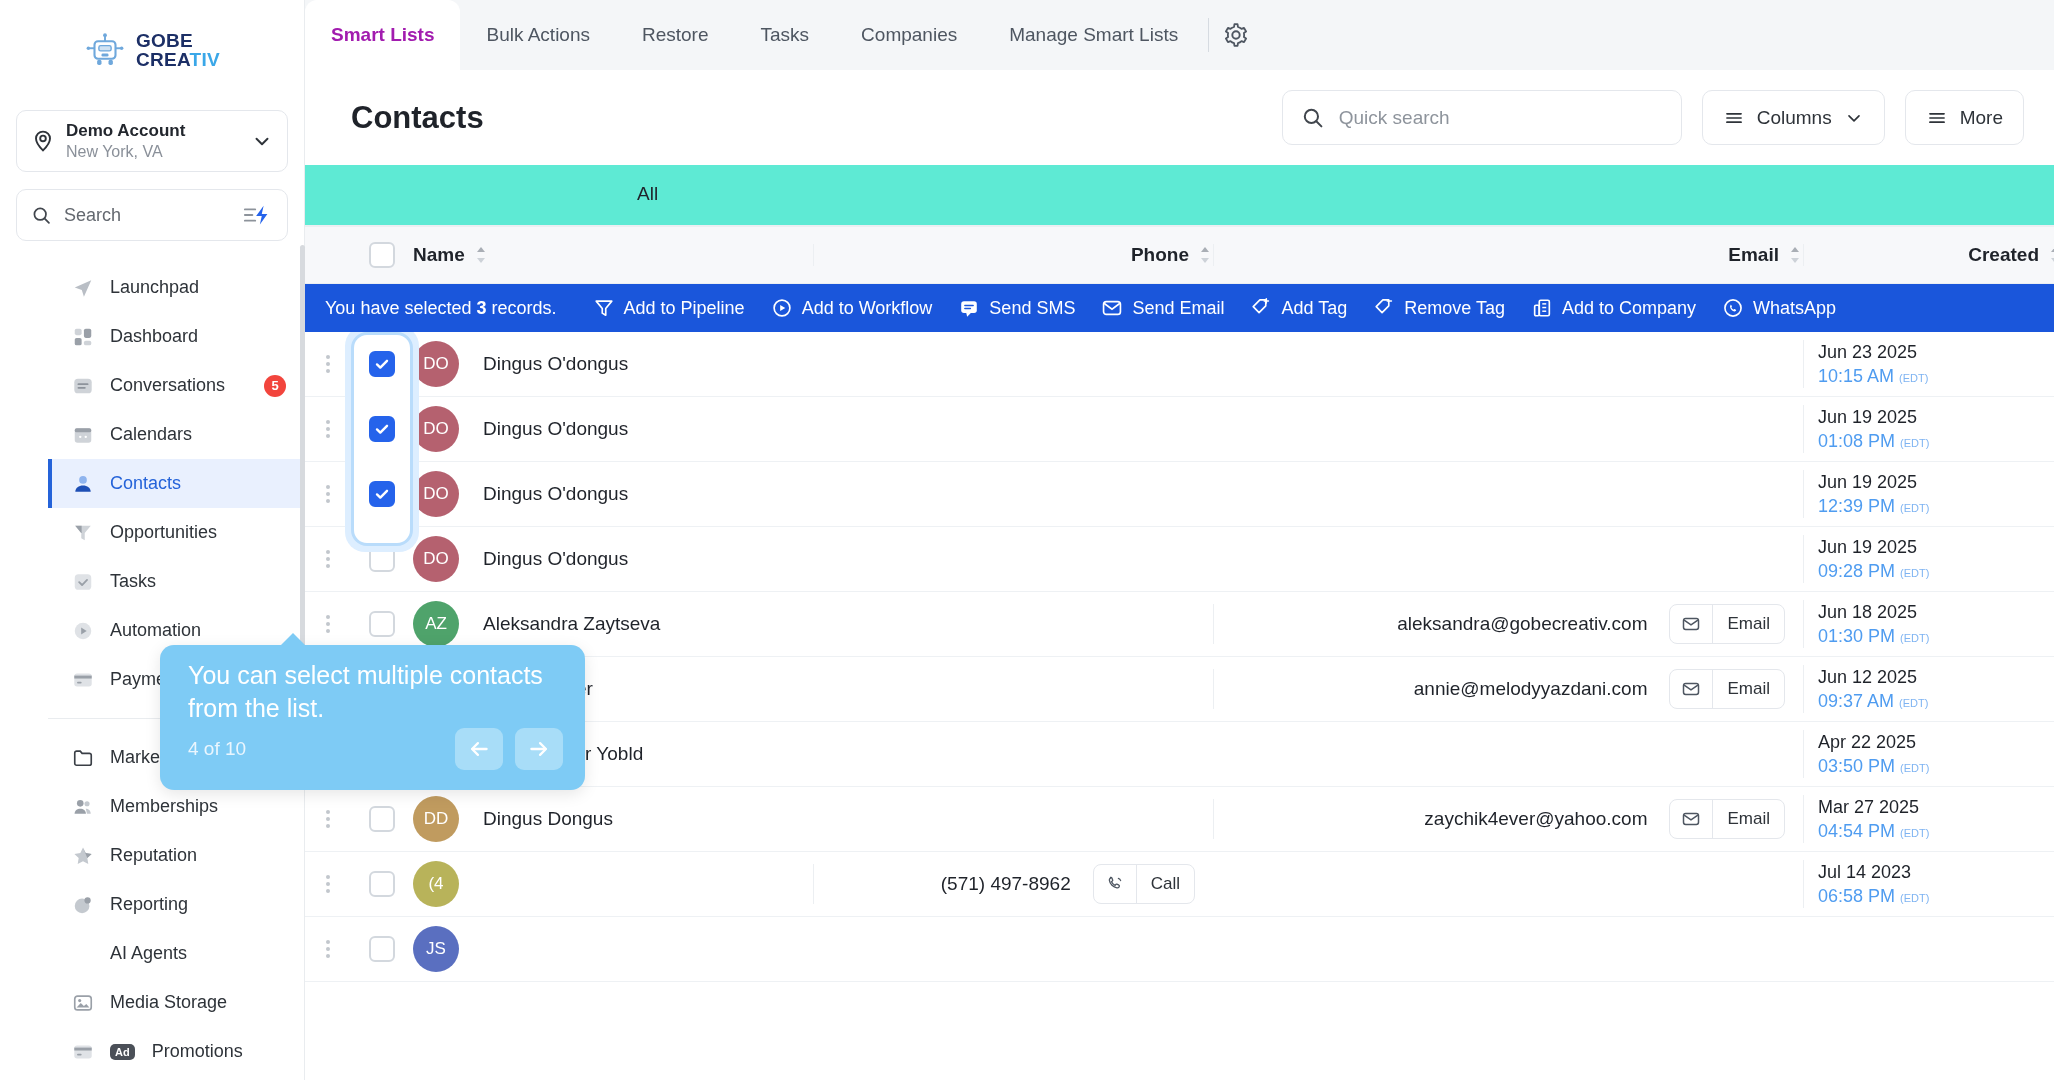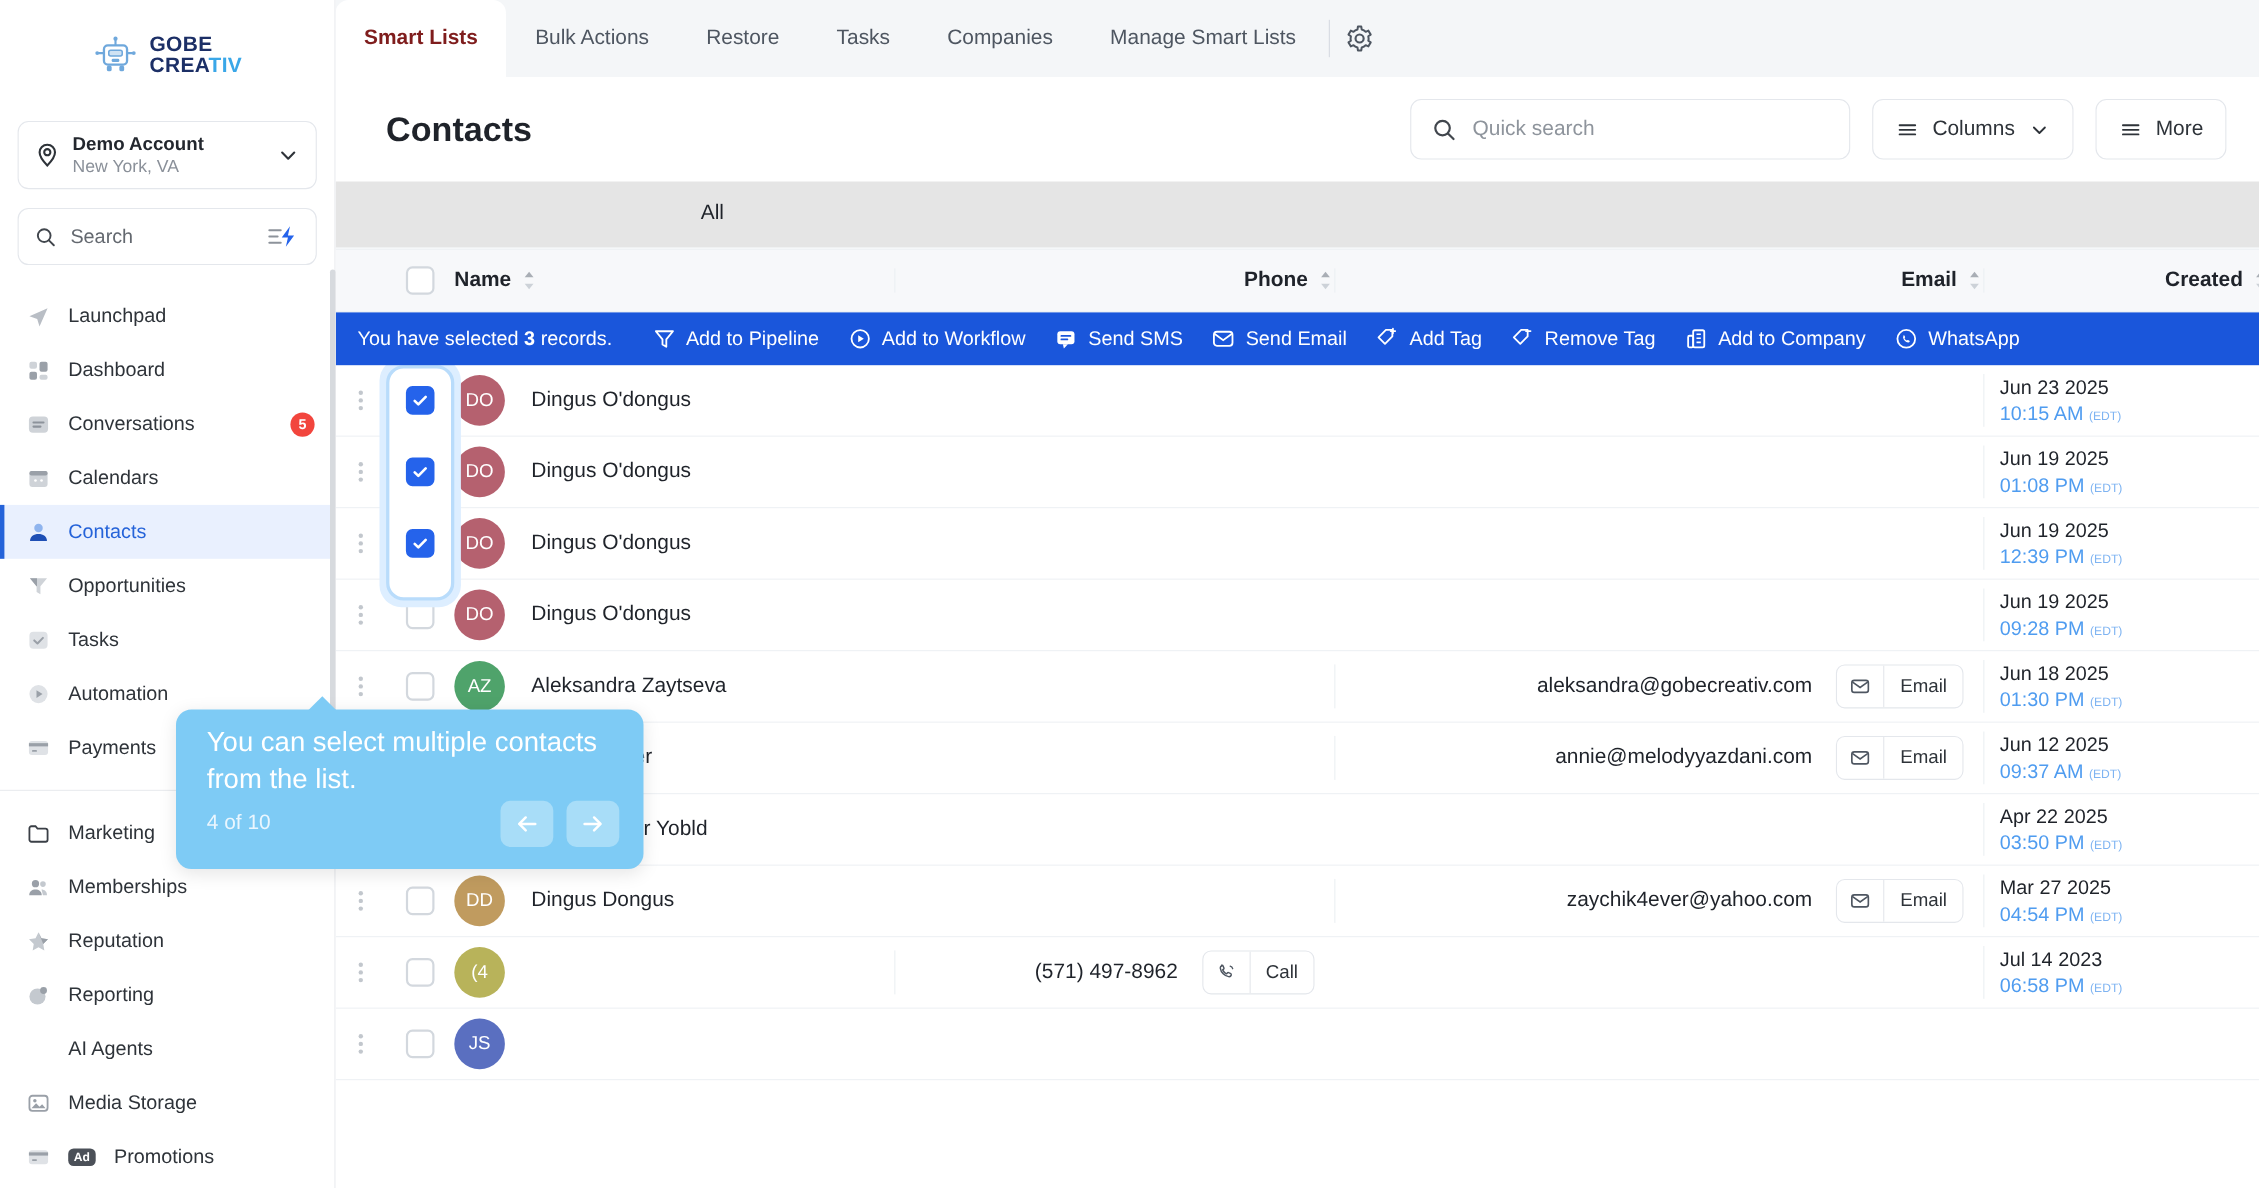--- a/index.html
+++ b/index.html
@@ -42,21 +42,21 @@
   .acct-loc  { font-size: 16px; color: #8a9099; line-height: 1.25;}
 
   .searchbox {
     margin: 17px 16px 0 16px; height: 52px;
     border: 1px solid #e4e7ec; border-radius: 10px;
     display: flex; align-items: center; padding: 0 14px; gap: 12px;
     background: #fff;
   }
   .searchbox .ph { flex: 1; font-size: 18px; color: #63686f; }
 
-  .nav { margin-top: 22px; flex: 1; overflow: hidden; position: relative; }
+  .nav { margin-top: 22px; flex: 1; overflow: hidden; position: relative; padding-left: 48px; }
   .nav-item {
     height: 49px; display: flex; align-items: center; gap: 15px;
     padding: 0 18px 0 22px; font-size: 18px; color: #2e3339;
     position: relative;
   }
   .nav-item .lbl { flex: 1; }
   .nav-item.active { background: #e9f0fe; color: #1f5fe0; font-weight: 400; }
   .nav-item.active .lbl { color: #2563d9; }
   .nav-item.active::before{
     content:""; position:absolute; left:0; top:0; bottom:0; width:4px; background:#2563d9;
@@ -83,21 +83,21 @@
   .topbar {
     height: 70px; background: #f4f6f8; display: flex; align-items: flex-end;
     padding-left: 0; flex-shrink: 0; position: relative;
   }
   .tabs { display: flex; align-items: flex-end; height: 70px; }
   .tab {
     height: 70px; display: flex; align-items: center; padding: 0 26px;
     font-size: 19px; color: #4e5661; white-space: nowrap;
   }
   .tab.active {
-    background: #fff; color: #7f1d1d; font-weight: 700;
+    background: #fff; color: #a21caf; font-weight: 700;
     border-top-left-radius: 12px; border-top-right-radius: 12px; text-align: center;
   }
   .tab-divider { width:1px; height: 34px; background:#d6dbe1; margin: 0 4px 18px 4px; }
   .gear-btn { width: 46px; height: 46px; display:flex;align-items:center;justify-content:center; margin-bottom: 12px;}
 
   .page-head {
     height: 95px; display: flex; align-items: center; padding: 0 30px 0 46px;
     gap: 20px; flex-shrink: 0; background:#fff;
   }
   .page-title { font-size: 31px; font-weight: 700; color: #1f232a; flex: 1; }
@@ -105,21 +105,21 @@
     width: 400px; height: 55px; border: 1px solid #e4e7ec; border-radius: 10px;
     display: flex; align-items: center; gap: 14px; padding: 0 18px; background:#fff;
   }
   .quick-search .ph { font-size: 19px; color: #8e949c; }
   .hbtn {
     height: 55px; border: 1px solid #e4e7ec; border-radius: 10px;
     display: flex; align-items: center; gap: 12px; padding: 0 20px;
     font-size: 19px; color: #2e3339; background:#fff; white-space:nowrap;
   }
 
-  .subtabs { height: 60px; display: flex; align-items: stretch; padding-left: 310px; background: #e5e5e5; flex-shrink:0;}
+  .subtabs { height: 60px; display: flex; align-items: stretch; padding-left: 310px; background: #5eead4; flex-shrink:0;}
   .subtab {
     display:flex;align-items:center;padding:0 22px;font-size:19px;color:#1f232a;font-weight:400;
     border-bottom: 3px solid transparent;
   }
   .subtab.active { font-weight: 400; color:#1f232a; }
   .subtab-rule { height:1px; background:#eceff2; }
 
   
   .table-area { flex: 1; position: relative; overflow: hidden; background:#fff; }
   .thead {

